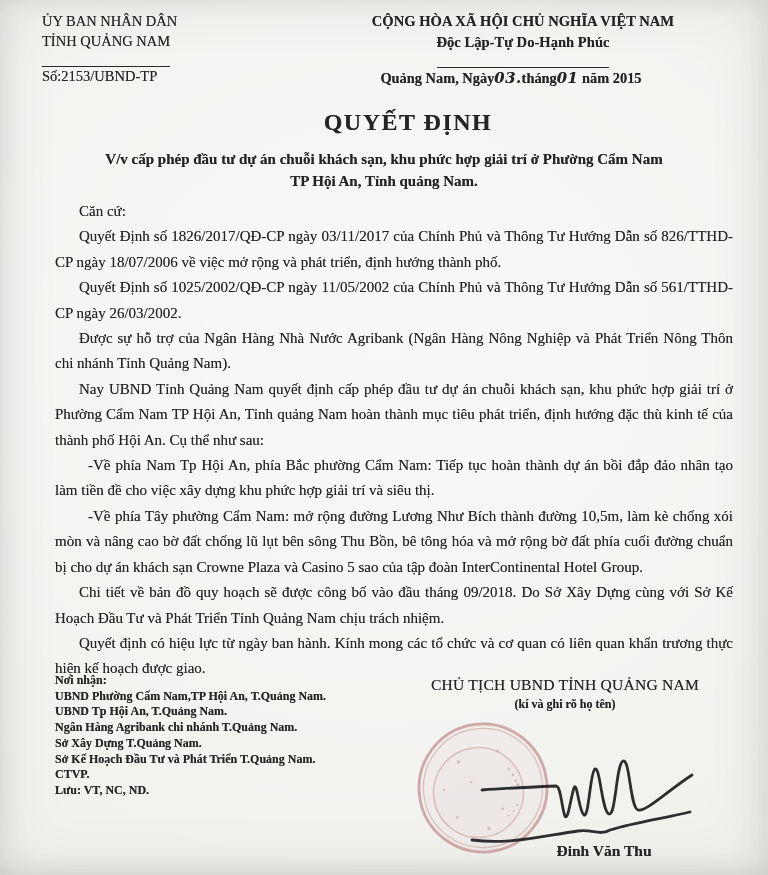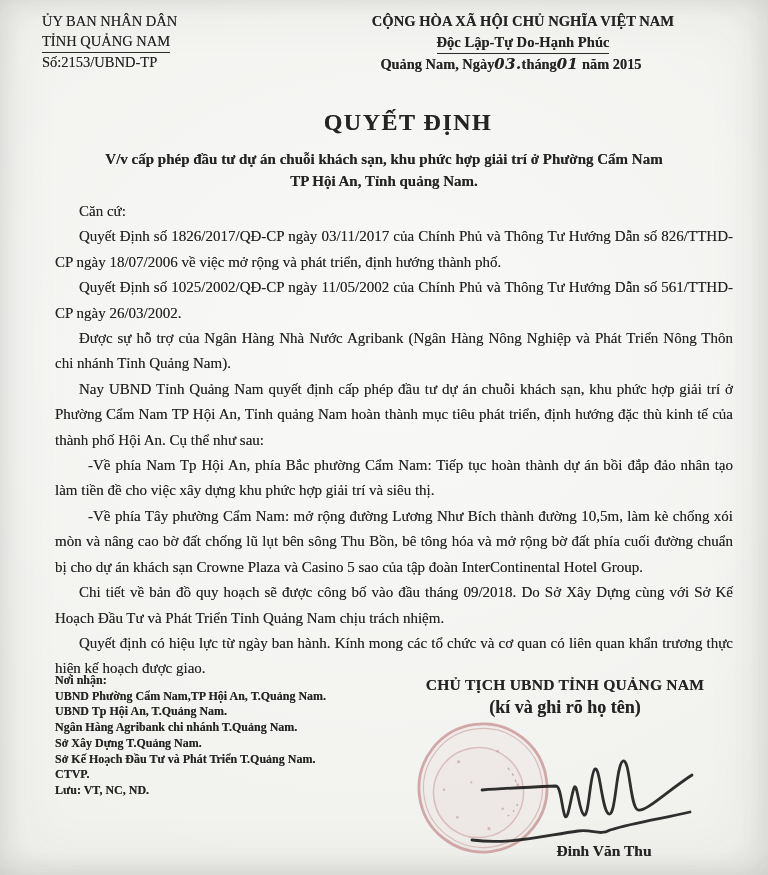--- a/index.html
+++ b/index.html
@@ -13,33 +13,33 @@
       #f1f1ee;
     box-shadow:
       inset 0 0 70px rgba(60,60,55,.07),
       inset -12px 0 28px rgba(60,60,55,.06),
       inset 0 -10px 24px rgba(60,60,55,.05),
       inset 10px 0 24px rgba(60,60,55,.04);
     text-shadow:0 0 .5px rgba(30,30,30,.55);
   }
   .hdr-left{position:absolute;left:42px;top:12px;width:200px;font-weight:normal;font-size:14.5px;line-height:19.5px;}
   .hdr-right{position:absolute;left:370px;top:11px;width:306px;text-align:center;font-weight:bold;font-size:14.6px;line-height:20.5px;}
-  .u{display:inline-block;border-bottom:1.6px solid #2a2a2a;padding-bottom:1px;}
+  .u{display:inline-block;border-bottom:1.6px solid #2a2a2a;padding-bottom:15px;}
   .date-line{font-size:14.4px;white-space:nowrap;position:relative;left:-12px;}
   .hand{font-family:"DejaVu Serif",serif;font-style:italic;font-weight:700;letter-spacing:.5px;font-size:14.8px;}
   .title{position:absolute;top:109px;left:0;width:768px;text-align:center;font-weight:bold;font-size:24px;letter-spacing:1.5px;padding-left:24px;}
   .subtitle{position:absolute;top:149px;left:0;width:768px;text-align:center;font-weight:bold;font-size:15px;line-height:21.5px;}
   .bodytext{position:absolute;top:199px;left:55px;width:678px;font-size:15px;line-height:25.4px;text-align:justify;}
   .bodytext p{margin:0;text-indent:24px;}
   .bodytext p.bullet{text-indent:33px;}
   .recipients{position:absolute;left:55px;top:673px;font-weight:bold;font-size:12px;line-height:15.7px;}
   .recipients div{white-space:nowrap;}
   .signer{position:absolute;left:400px;top:676px;width:330px;text-align:center;}
-  .signer-title{font-weight:bold;font-size:15.6px;letter-spacing:.2px;}
-  .signer-note{font-weight:bold;font-size:18px;margin-top:3px;text-align:center;}
+  .signer-title{font-weight:normal;font-size:15.6px;letter-spacing:.2px;}
+  .signer-note{font-weight:bold;font-size:12px;margin-top:3px;text-align:center;}
   .stamp{position:absolute;left:414px;top:719px;width:138px;height:138px;transform:rotate(-7deg);}
   .sig{position:absolute;left:460px;top:748px;width:244px;height:102px;}
   .signer-name{position:absolute;left:468px;top:842px;width:272px;text-align:center;font-weight:bold;font-size:15.5px;}
 </style>
 </head>
 <body>
 
 <div class="doc">
 
   <div class="hdr-left">

